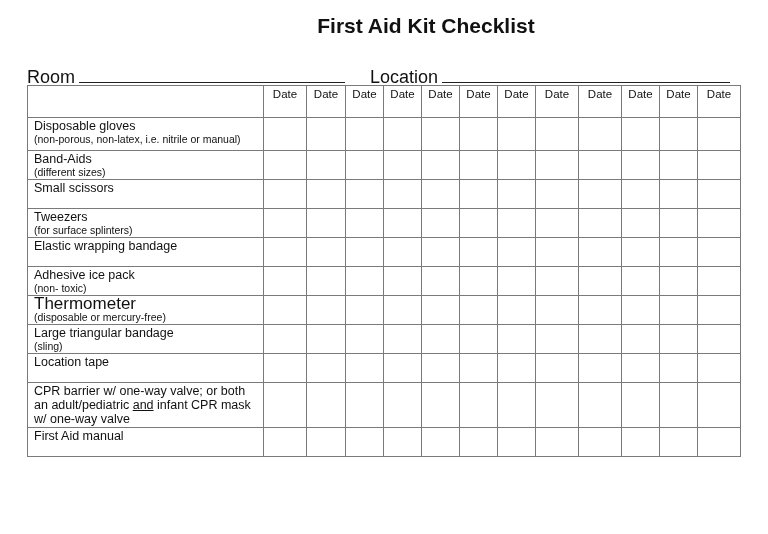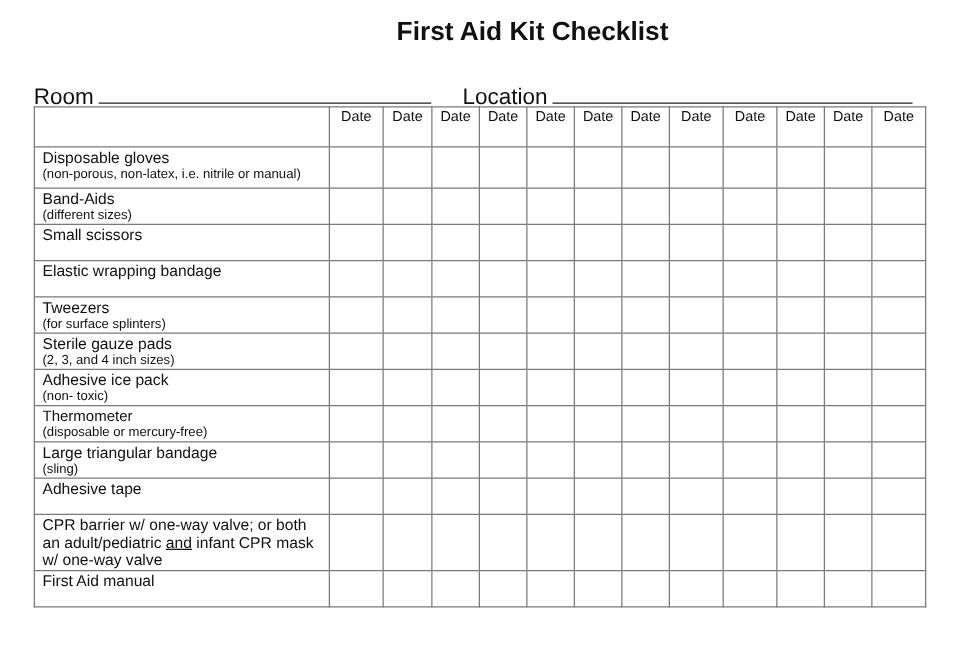--- a/index.html
+++ b/index.html
@@ -117,57 +117,39 @@
         <td></td>
         <td></td>
         <td></td>
         <td></td>
         <td></td>
         <td></td>
         <td></td>
       </tr>
       <tr style="height: 29px;">
         <td class="item">
-          <div class="main">Elastic wrapping bandage</div>
-        </td>
-        <td></td>
-        <td></td>
-        <td></td>
-        <td></td>
-        <td></td>
-        <td></td>
-        <td></td>
-        <td></td>
-        <td></td>
-        <td></td>
-        <td></td>
-        <td></td>
-      </tr>
-      <tr style="height: 29px;">
-        <td class="item">
           <div class="main">Tweezers</div>
           <div class="sub">(for surface splinters)</div>
         </td>
         <td></td>
         <td></td>
         <td></td>
         <td></td>
         <td></td>
         <td></td>
         <td></td>
         <td></td>
         <td></td>
         <td></td>
         <td></td>
         <td></td>
       </tr>
       <tr style="height: 29px;">
         <td class="item">
-          <div class="main">Sterile gauze pads</div>
-          <div class="sub">(2, 3, and 4 inch sizes)</div>
+          <div class="main">Elastic wrapping bandage</div>
         </td>
         <td></td>
         <td></td>
         <td></td>
         <td></td>
         <td></td>
         <td></td>
         <td></td>
         <td></td>
         <td></td>
@@ -188,21 +170,21 @@
         <td></td>
         <td></td>
         <td></td>
         <td></td>
         <td></td>
         <td></td>
         <td></td>
       </tr>
       <tr style="height: 28px;">
         <td class="item">
-          <div class="main" style="font-size: 12px;">Thermometer</div>
+          <div class="main" style="font-size: 17px;">Thermometer</div>
           <div class="sub">(disposable or mercury-free)</div>
         </td>
         <td></td>
         <td></td>
         <td></td>
         <td></td>
         <td></td>
         <td></td>
         <td></td>
         <td></td>
@@ -224,21 +206,21 @@
         <td></td>
         <td></td>
         <td></td>
         <td></td>
         <td></td>
         <td></td>
         <td></td>
       </tr>
       <tr style="height: 29px;">
         <td class="item">
-          <div class="main">Adhesive tape</div>
+          <div class="main">Location tape</div>
         </td>
         <td></td>
         <td></td>
         <td></td>
         <td></td>
         <td></td>
         <td></td>
         <td></td>
         <td></td>
         <td></td>

